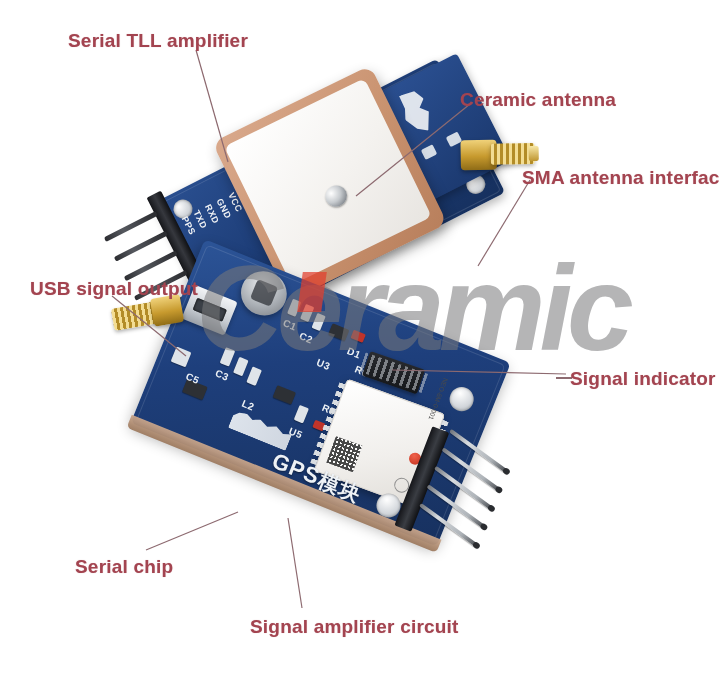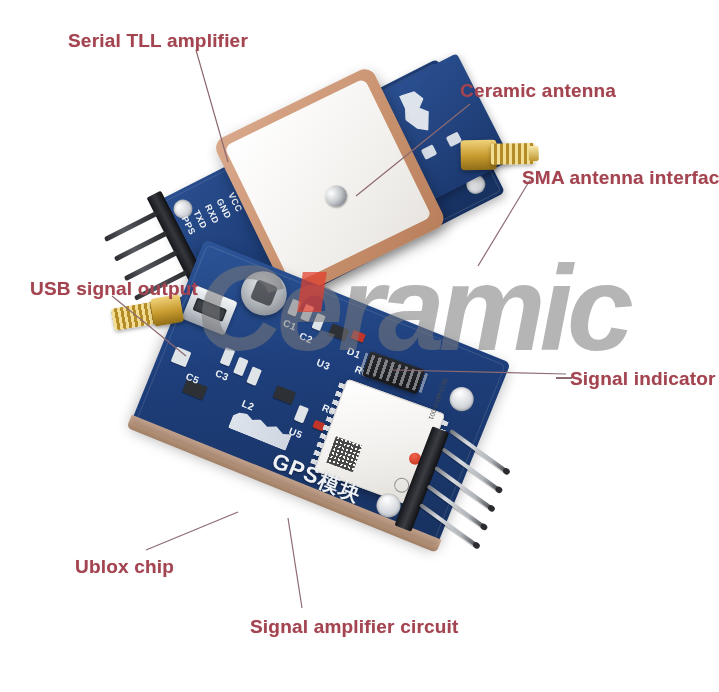--- a/index.html
+++ b/index.html
@@ -282,21 +282,21 @@
       <line x1="470" y1="104" x2="356" y2="196" stroke="#8d6a70" stroke-width="1.2"></line>
       <line x1="530" y1="180" x2="478" y2="266" stroke="#8d6a70" stroke-width="1.2"></line>
       <line x1="112" y1="296" x2="186" y2="356" stroke="#8d6a70" stroke-width="1.2"></line>
       <line x1="566" y1="374" x2="392" y2="370" stroke="#8d6a70" stroke-width="1.2"></line>
       <line x1="146" y1="550" x2="238" y2="512" stroke="#8d6a70" stroke-width="1.2"></line>
       <line x1="302" y1="608" x2="288" y2="518" stroke="#8d6a70" stroke-width="1.2"></line>
       <line x1="556" y1="378" x2="572" y2="378" stroke="#8d6a70" stroke-width="2"></line>
     </svg>
 
     <div class="lbl" style="left:68px;top:30px">Serial TLL amplifier</div>
-    <div class="lbl" style="left:460px;top:80px">Ceramic antenna</div>
+    <div class="lbl" style="left:460px;top:89px">Ceramic antenna</div>
     <div class="lbl" style="left:522px;top:167px">SMA antenna interface</div>
     <div class="lbl" style="left:30px;top:278px">USB signal output</div>
     <div class="lbl" style="left:570px;top:368px">Signal indicator</div>
-    <div class="lbl" style="left:75px;top:556px">Ublox chip</div>
+    <div class="lbl" style="left:75px;top:556px">Serial chip</div>
     <div class="lbl" style="left:250px;top:616px">Signal amplifier circuit</div>
 
   </div>
 </div>
 
 </body></html>

